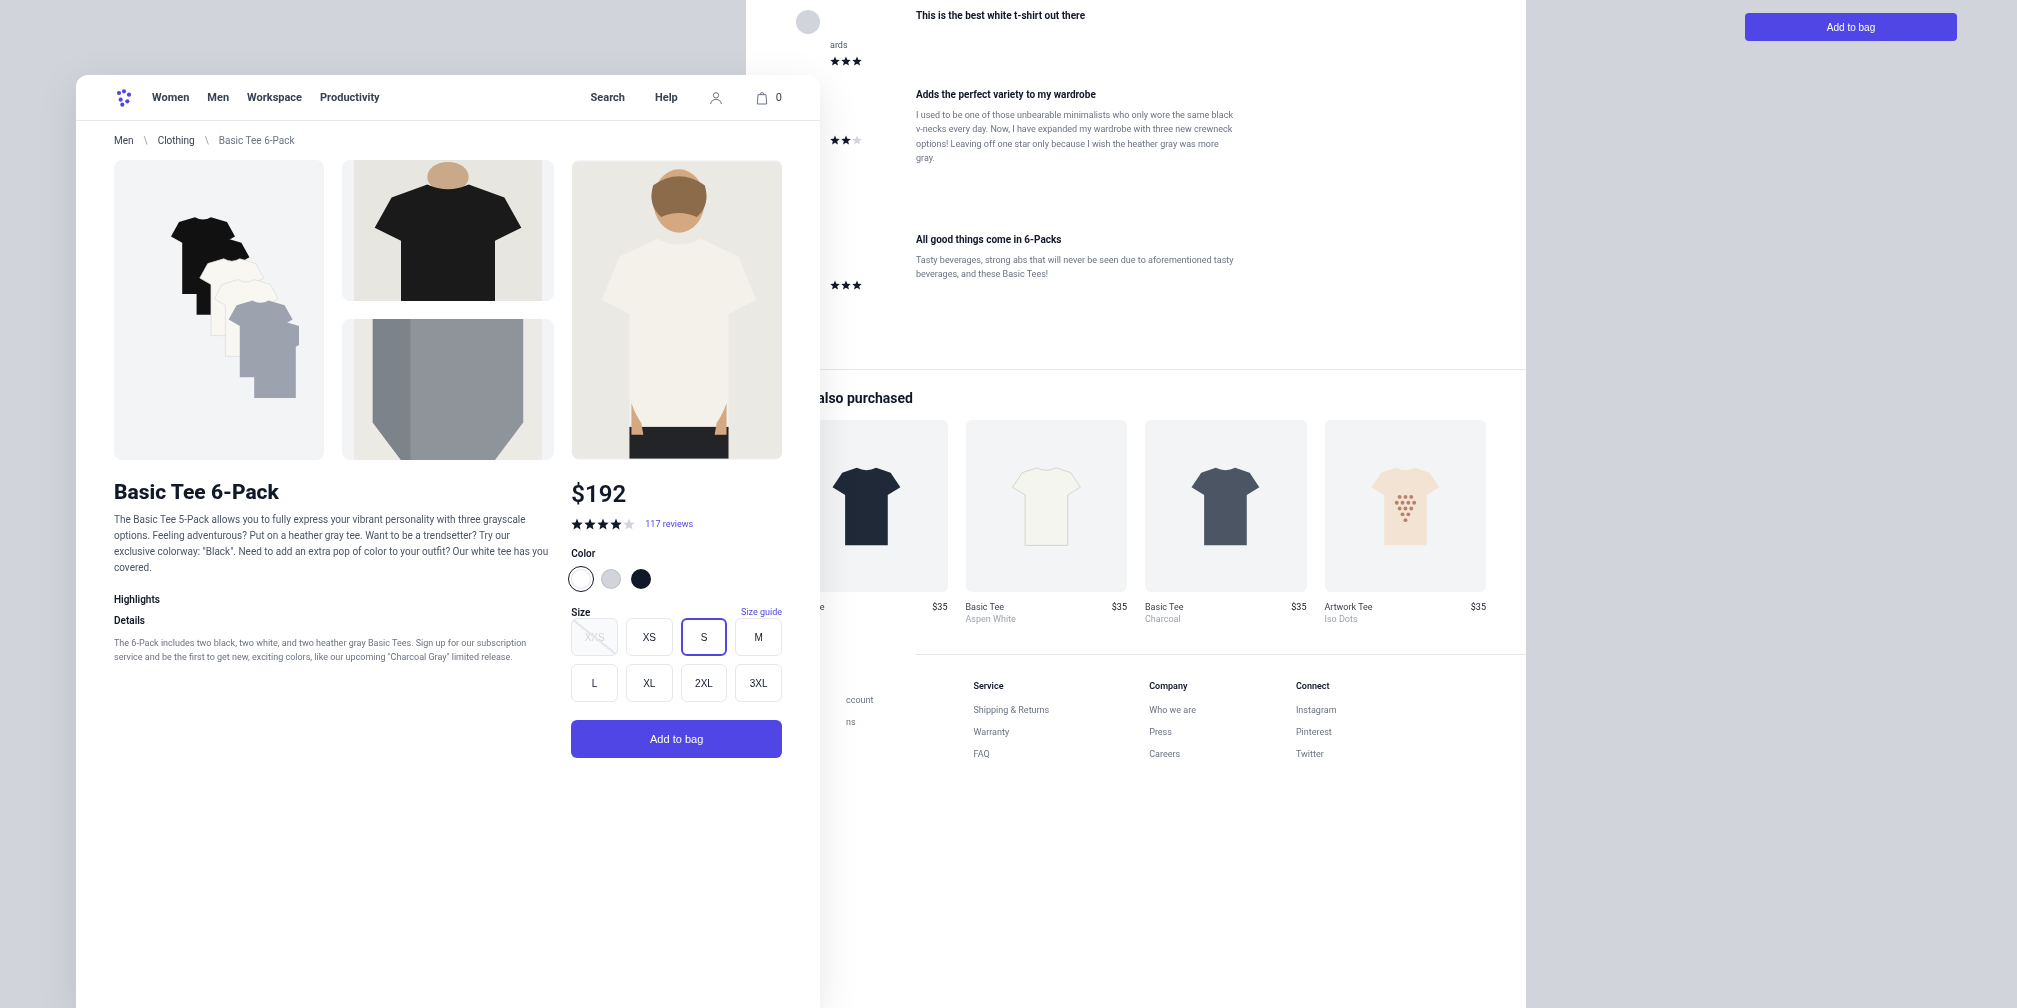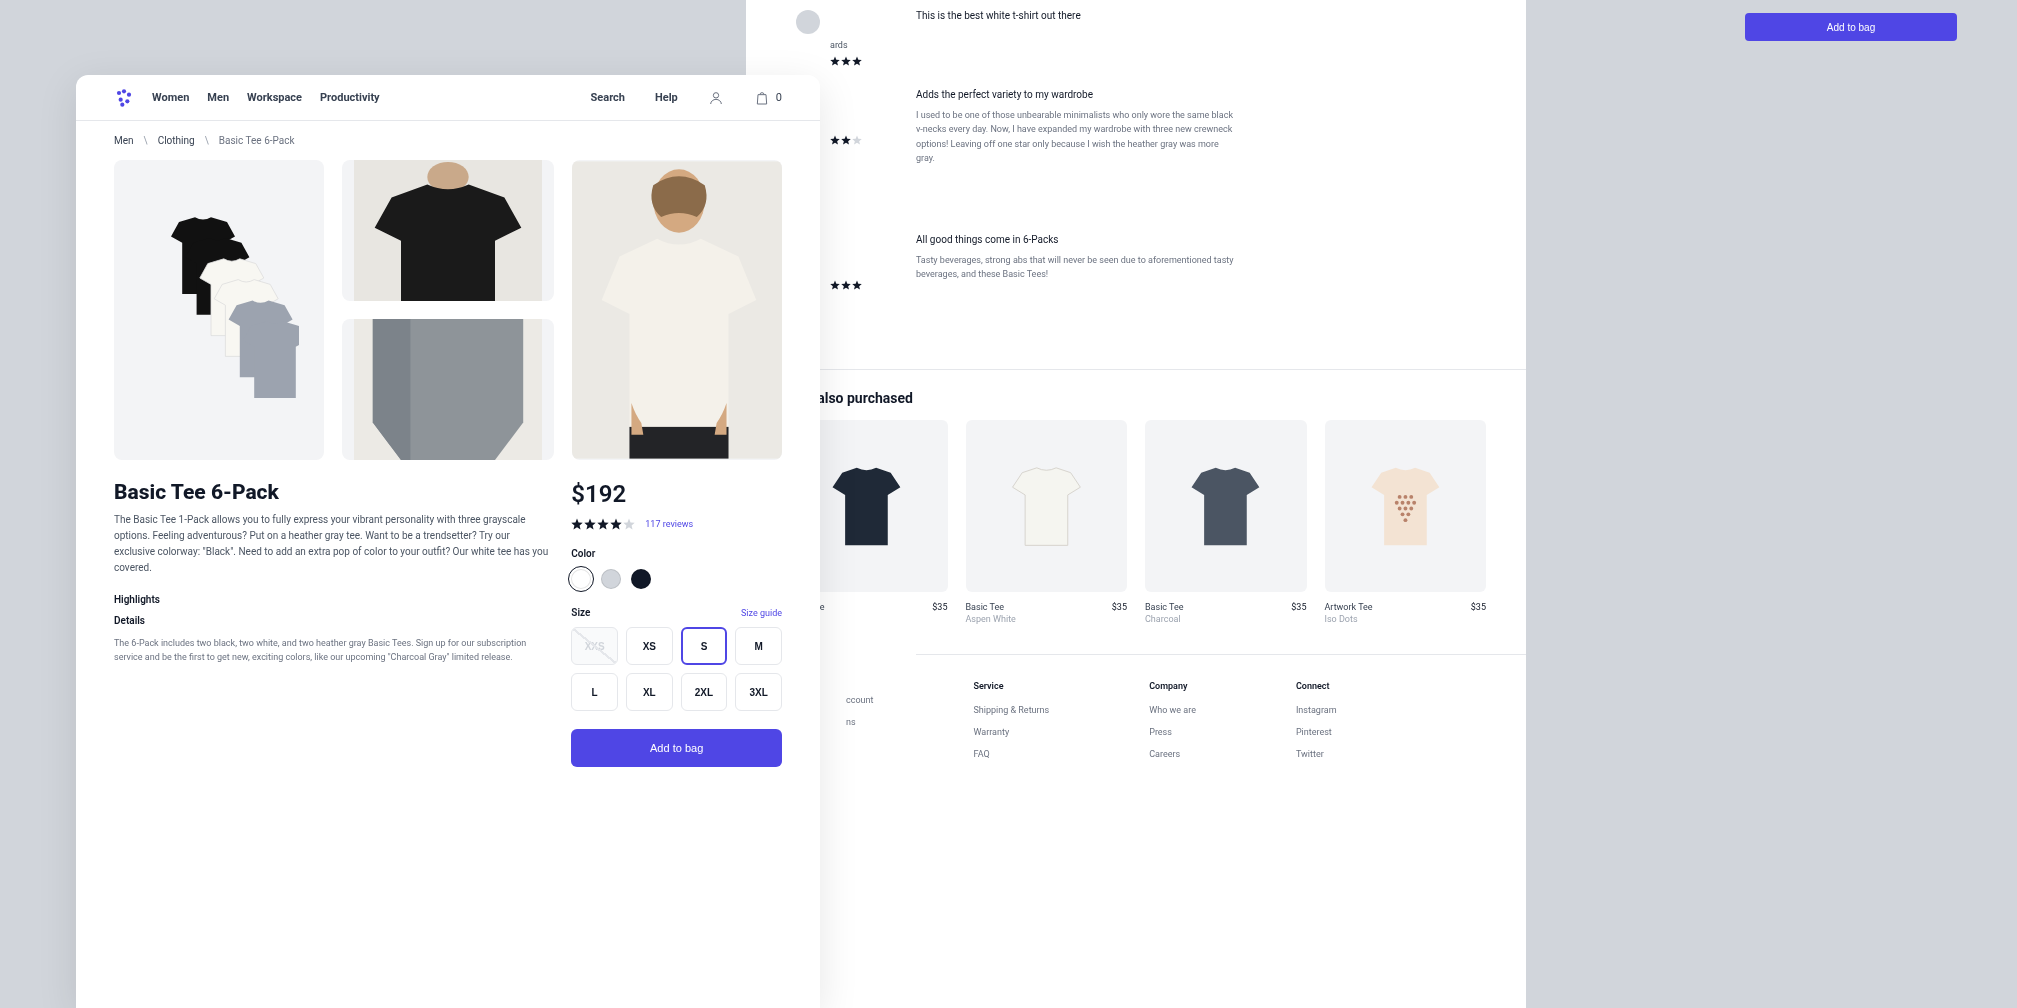--- a/index.html
+++ b/index.html
@@ -39,34 +39,34 @@
 .star{width:12px;height:12px}
 .star.f{color:#111827}
 .star.e{color:#d1d5db}
 .rev-link{font-size:9px;color:#4f46e5}
 .swatch-row{display:flex;gap:10px;margin-bottom:18px}
 .swatch{width:20px;height:20px;border-radius:50%;border:1px solid rgba(0,0,0,.1)}
 .swatch.sel{outline:1px solid #111827;outline-offset:2px}
 .swatch.white{background:#fff}
 .swatch.gray{background:#d1d5db}
 .swatch.black{background:#111827}
-.size-row{display:flex;justify-content:space-between;align-items:center;margin-bottom:9px}
+.size-row{display:flex;justify-content:space-between;align-items:flex-start;margin-bottom:0}
 .size-guide{font-size:9px;color:#4f46e5}
 .size-grid{display:grid;grid-template-columns:repeat(4,1fr);gap:8px;margin-bottom:18px}
-.size-btn{height:38px;border:1px solid #e5e7eb;border-radius:6px;background:#fff;font-size:10px;color:#111827;font-weight:700;display:flex;align-items:center;justify-content:center}
+.size-btn{height:38px;border:1px solid #e5e7eb;border-radius:6px;background:#fff;font-size:10px;color:#111827;font-weight:400;display:flex;align-items:center;justify-content:center}
 .size-btn.disabled{background:#f9fafb;color:#d1d5db;position:relative;overflow:hidden}
 .size-btn.disabled::after{content:"";position:absolute;inset:0;background:linear-gradient(to top right,transparent 48%,#e5e7eb 48%,#e5e7eb 52%,transparent 52%)}
 .size-btn.sel{border:2px solid #4f46e5}
 .add-btn{width:100%;height:38px;background:#4f46e5;color:#fff;border:none;border-radius:6px;font-size:11px;font-weight:500}
 
 
 .window-back{position:absolute;left:746px;top:-10px;width:780px;height:1018px;background:#fff;overflow:hidden;z-index:1}
 .reviews{padding:20px 40px;border-bottom:1px solid #e5e7eb}
 .review{margin-bottom:30px}
-.rev-title{font-size:10px;font-weight:400;color:#111827;margin-bottom:8px}
+.rev-title{font-size:10px;font-weight:700;color:#111827;margin-bottom:8px}
 .rev-text{font-size:9px;color:#6b7280;line-height:1.6;margin-bottom:8px;width:320px;margin-left:130px}
 .rev-stars{display:flex;gap:1px}
 .rev-stars .star{width:10px;height:10px}
 .avatar{width:24px;height:24px;border-radius:50%;background:#d1d5db}
 .section-title{font-size:14px;font-weight:700;color:#111827;padding:20px 40px 14px}
 .also-grid{display:flex;gap:18px;padding:0 40px 30px}
 .also-item{flex:1}
 .also-img{width:100%;height:172px;background:#f3f4f6;border-radius:6px;margin-bottom:10px;display:flex;align-items:center;justify-content:center;overflow:hidden}
 .also-name-row{display:flex;justify-content:space-between;align-items:flex-start}
 .also-name{font-size:9px;color:#374151}
@@ -333,21 +333,21 @@
         <rect x="58" y="268" width="100" height="32" fill="#232427"></rect>
         <path fill="#d4a981" d="M60 244 Q64 256 70 264 L72 276 L60 276 Z"></path>
         <path fill="#d4a981" d="M156 244 Q152 256 146 264 L144 276 L156 276 Z"></path>
       </svg>
     </div>
   </div>
 
   <div class="product-row">
     <div class="product-left">
       <h1 class="ptitle">Basic Tee 6-Pack</h1>
-      <p class="pdesc">The Basic Tee 1-Pack allows you to fully express your vibrant personality with three grayscale options. Feeling adventurous? Put on a heather gray tee. Want to be a trendsetter? Try our exclusive colorway: "Black". Need to add an extra pop of color to your outfit? Our white tee has you covered.</p>
+      <p class="pdesc">The Basic Tee 5-Pack allows you to fully express your vibrant personality with three grayscale options. Feeling adventurous? Put on a heather gray tee. Want to be a trendsetter? Try our exclusive colorway: "Black". Need to add an extra pop of color to your outfit? Our white tee has you covered.</p>
 
       <div class="highlights">
         <div class="section-h">Highlights</div>
       </div>
 
       <div class="section-h">Details</div>
       <p class="details-text">The 6-Pack includes two black, two white, and two heather gray Basic Tees. Sign up for our subscription service and be the first to get new, exciting colors, like our upcoming "Charcoal Gray" limited release.</p>
     </div>
 
     <div class="product-right">

